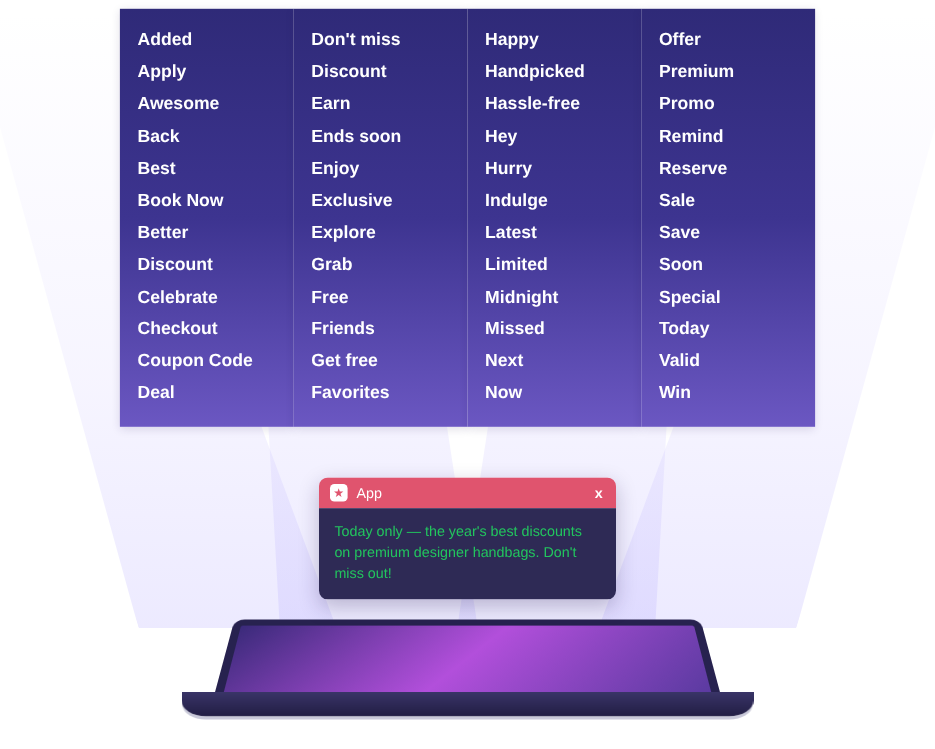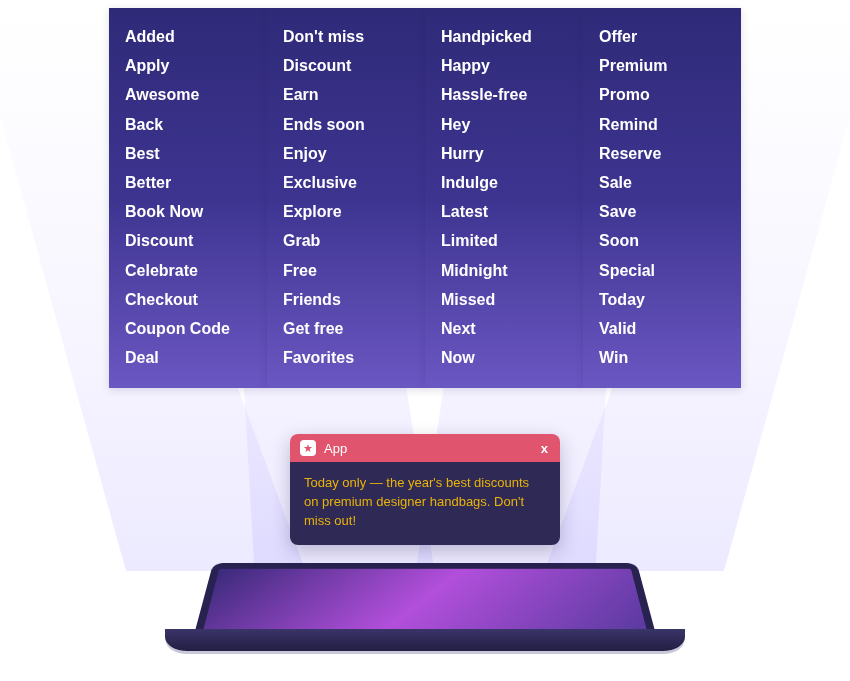--- a/index.html
+++ b/index.html
@@ -131,21 +131,21 @@
   .notif-header .spacer { flex: 1; }
   .notif-header .close {
     font-size: 13px;
     font-weight: 600;
     cursor: pointer;
     padding: 0 2px;
     text-transform: lowercase;
   }
   .notif-body {
     background: #2e2a55;
-    color: #eab308;
+    color: #22c55e;
     font-size: 13px;
     line-height: 1.45;
     padding: 12px 14px 14px;
   }
 </style>
 </head>
 <body>
 
 <div class="stage">
 
@@ -156,22 +156,22 @@
     <div class="beam b4"></div>
   </div>
 
   <div class="columns">
     <div class="col">
       <div class="word">Added</div>
       <div class="word">Apply</div>
       <div class="word">Awesome</div>
       <div class="word">Back</div>
       <div class="word">Best</div>
+      <div class="word">Book Now</div>
       <div class="word">Better</div>
-      <div class="word">Book Now</div>
       <div class="word">Discount</div>
       <div class="word">Celebrate</div>
       <div class="word">Checkout</div>
       <div class="word">Coupon Code</div>
       <div class="word">Deal</div>
     </div>
     <div class="col">
       <div class="word">Don't miss</div>
       <div class="word">Discount</div>
       <div class="word">Earn</div>
@@ -179,22 +179,22 @@
       <div class="word">Enjoy</div>
       <div class="word">Exclusive</div>
       <div class="word">Explore</div>
       <div class="word">Grab</div>
       <div class="word">Free</div>
       <div class="word">Friends</div>
       <div class="word">Get free</div>
       <div class="word">Favorites</div>
     </div>
     <div class="col">
+      <div class="word">Happy</div>
       <div class="word">Handpicked</div>
-      <div class="word">Happy</div>
       <div class="word">Hassle-free</div>
       <div class="word">Hey</div>
       <div class="word">Hurry</div>
       <div class="word">Indulge</div>
       <div class="word">Latest</div>
       <div class="word">Limited</div>
       <div class="word">Midnight</div>
       <div class="word">Missed</div>
       <div class="word">Next</div>
       <div class="word">Now</div>

